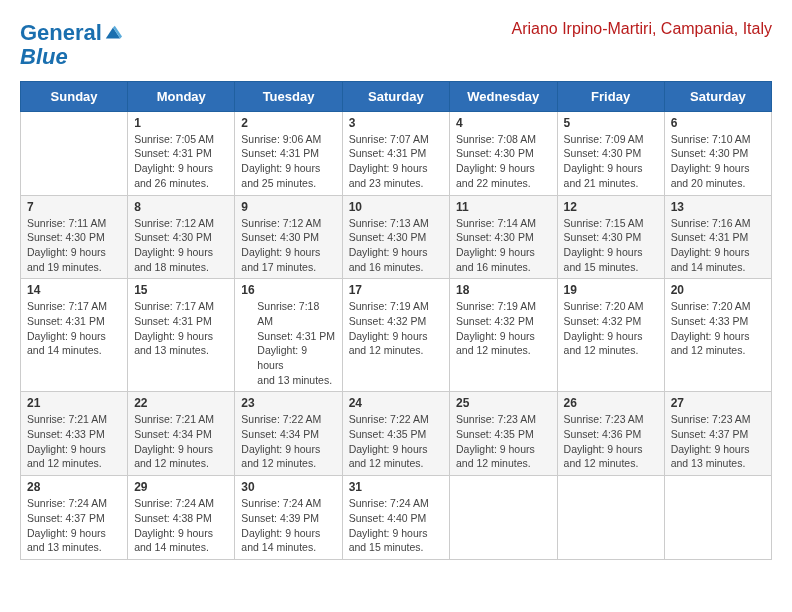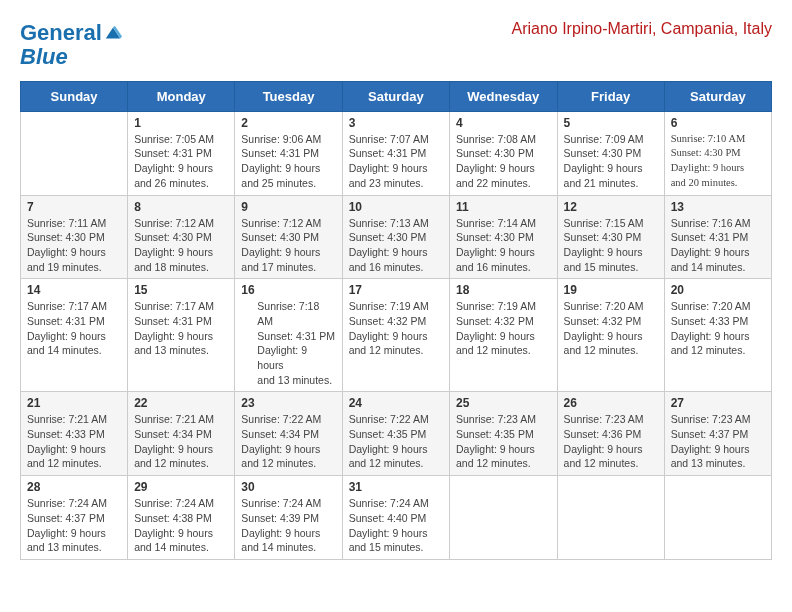--- a/index.html
+++ b/index.html
@@ -154,21 +154,21 @@
         </td>
         <td>
           <span class="day-num">5</span>
           <div class="cell-text" style="white-space: pre-line;">Sunrise: 7:09 AM
 Sunset: 4:30 PM
 Daylight: 9 hours
 and 21 minutes.</div>
         </td>
         <td>
           <span class="day-num">6</span>
-          <div class="cell-text" style="white-space: pre-line; font-family: Liberation Serif, serif;">Sunrise: 7:10 AM
+          <div class="cell-text" style="white-space: pre-line;">Sunrise: 7:10 AM
 Sunset: 4:30 PM
 Daylight: 9 hours
 and 20 minutes.</div>
         </td>
       </tr>
       <tr>
         <td>
           <span class="day-num">7</span>
           <div class="cell-text" style="white-space: pre-line;">Sunrise: 7:11 AM
 Sunset: 4:30 PM

